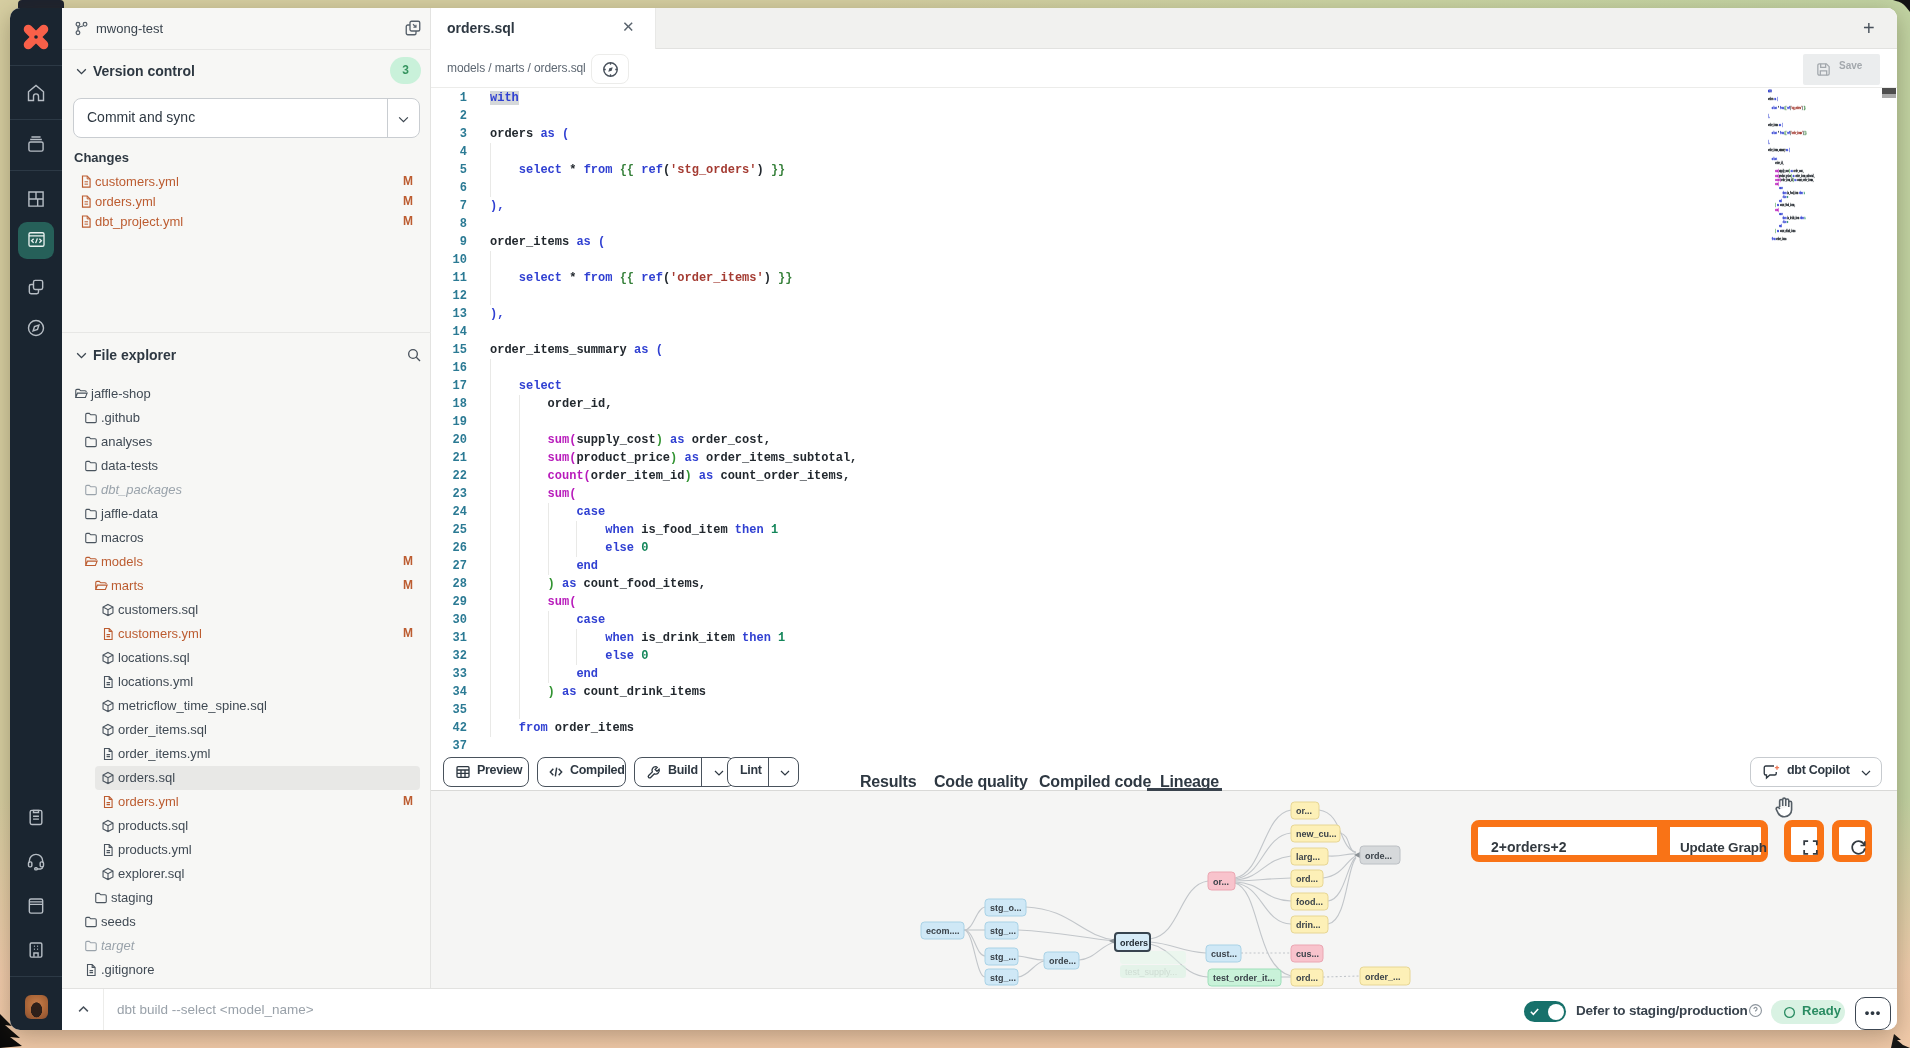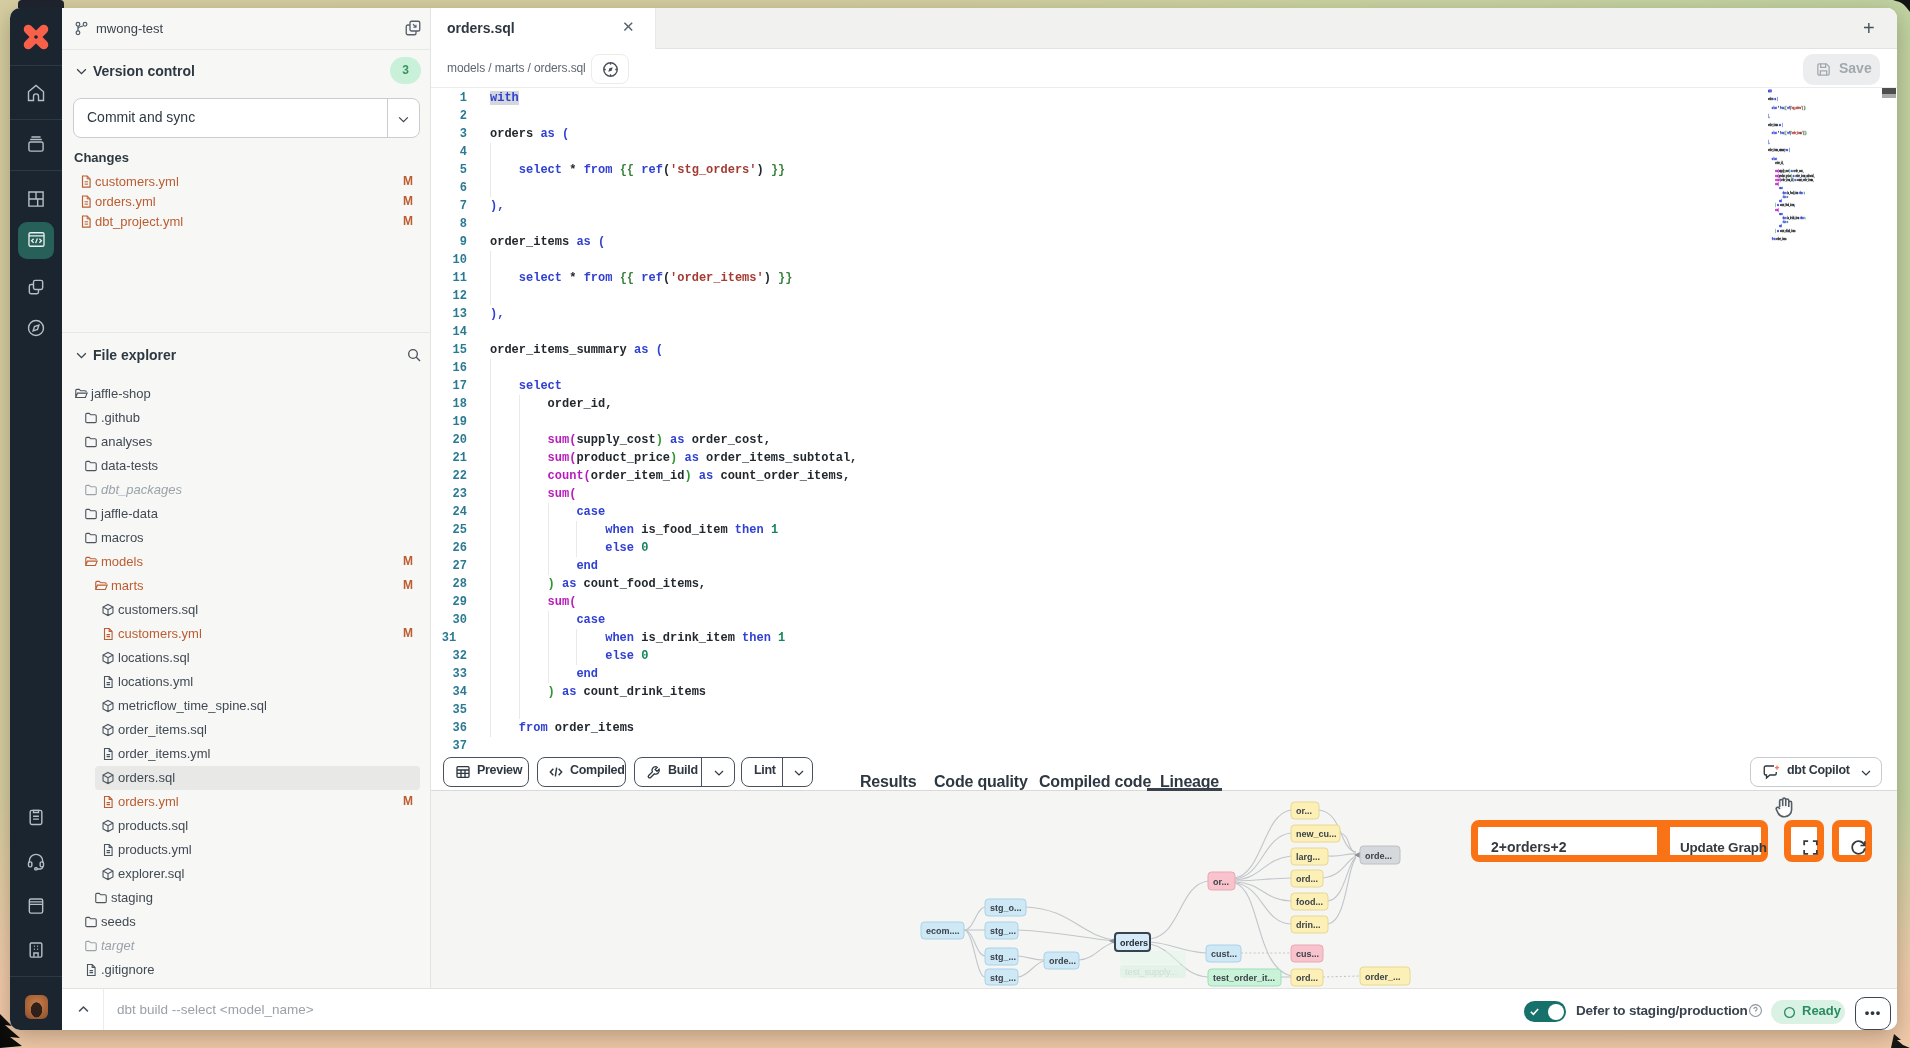--- a/index.html
+++ b/index.html
@@ -47,21 +47,21 @@
   
   #main { position:absolute; left:421px; top:0; width:1466px; height:980px; background:#fff; }
   #tabbar { position:absolute; left:0; top:0; width:1466px; height:41px; background:#f1f1ef; border-bottom:1px solid #e2e2e0; }
   #tab0 { position:absolute; left:0; top:0; width:225px; height:41px; background:#fff; border-right:1px solid #e8e8e6; }
   #tab0 .t { position:absolute; left:16px; top:12px; font-size:14px; font-weight:bold; color:#2e3842; }
   #tab0 .x { position:absolute; left:191px; top:10px; font-size:15px; color:#5a646e; }
   #tabplus { position:absolute; left:1432px; top:9px; font-size:20px; color:#49525c; font-weight:400; }
   #breadcrumb { position:absolute; left:0; top:41px; width:1466px; height:39px; background:#fff; border-bottom:1px solid #ececea; }
   #breadcrumb .path { position:absolute; left:16px; top:12px; font-size:12px; letter-spacing:-0.1px; color:#5d6772; }
   #bc-btn { position:absolute; left:160px; top:5px; width:38px; height:30px; border:1px solid #ececea; border-radius:8px; background:#fff; }
-  #savebtn { position:absolute; left:1372px; top:5px; width:77px; height:31px; background:#ebedee; border-radius:10px; color:#a3a8ad; font-size:14px; font-weight:bold; }
+  #savebtn { position:absolute; left:1372px; top:5px; width:77px; height:31px; background:#ebedee; border-radius:2px; color:#a3a8ad; font-size:10px; font-weight:bold; }
 
   
   #editor { position:absolute; left:0; top:80px; width:1466px; height:662px; background:#fff; overflow:hidden;
     font-family:"Liberation Mono", monospace; font-size:12px; line-height:18px; font-weight:bold; }
   #gutter { position:absolute; left:0; top:1px; width:36px; text-align:right; color:#2b7a94; }
   #code { position:absolute; left:59px; top:1px; white-space:pre; color:#22282e; }
   .k { color:#3040d2; } .f { color:#b81bbb; } .s { color:#a43b32; } .j { color:#38823c; } .n { color:#14865a; } .pg { color:#319331; }
   .sel { background:#d5d8da; }
   .guide { position:absolute; width:1px; background:#e9e9e7; }
   #minimap { position:absolute; left:1337px; top:1px; width:118px; height:200px; overflow:hidden; }
@@ -446,26 +446,26 @@
           <div style="height:18px;">21</div>
           <div style="height:18px;">22</div>
           <div style="height:18px;">23</div>
           <div style="height:18px;">24</div>
           <div style="height:18px;">25</div>
           <div style="height:18px;">26</div>
           <div style="height:18px;">27</div>
           <div style="height:18px;">28</div>
           <div style="height:18px;">29</div>
           <div style="height:18px;">30</div>
-          <div style="height:18px;text-align:center;">31</div>
+          <div style="height:18px;">31</div>
           <div style="height:18px;">32</div>
           <div style="height:18px;">33</div>
           <div style="height:18px;">34</div>
           <div style="height:18px;">35</div>
-          <div style="height:18px;">36</div>
+          <div style="height:18px;">42</div>
           <div style="height:18px;">37</div>
         </div>
       <div id="code"><div style="height:18px;"><span class="sel"><span class="k">with</span></span></div><div style="height:18px;"></div><div style="height:18px;">orders <span class="k">as</span> <span class="k">(</span></div><div style="height:18px;"></div><div style="height:18px;">    <span class="k">select</span> * <span class="k">from</span> <span class="j">{{</span> <span class="k">ref</span>(<span class="s">'stg_orders'</span>) <span class="j">}}</span></div><div style="height:18px;"></div><div style="height:18px;"><span class="k">),</span></div><div style="height:18px;"></div><div style="height:18px;">order_items <span class="k">as</span> <span class="k">(</span></div><div style="height:18px;"></div><div style="height:18px;">    <span class="k">select</span> * <span class="k">from</span> <span class="j">{{</span> <span class="k">ref</span>(<span class="s">'order_items'</span>) <span class="j">}}</span></div><div style="height:18px;"></div><div style="height:18px;"><span class="k">),</span></div><div style="height:18px;"></div><div style="height:18px;">order_items_summary <span class="k">as</span> <span class="k">(</span></div><div style="height:18px;"></div><div style="height:18px;">    <span class="k">select</span></div><div style="height:18px;">        order_id,</div><div style="height:18px;"></div><div style="height:18px;">        <span class="f">sum(</span>supply_cost<span class="pg">)</span> <span class="k">as</span> order_cost,</div><div style="height:18px;">        <span class="f">sum(</span>product_price<span class="pg">)</span> <span class="k">as</span> order_items_subtotal,</div><div style="height:18px;">        <span class="f">count(</span>order_item_id<span class="pg">)</span> <span class="k">as</span> count_order_items,</div><div style="height:18px;">        <span class="f">sum(</span></div><div style="height:18px;">            <span class="k">case</span></div><div style="height:18px;">                <span class="k">when</span> is_food_item <span class="k">then</span> <span class="n">1</span></div><div style="height:18px;">                <span class="k">else</span> <span class="n">0</span></div><div style="height:18px;">            <span class="k">end</span></div><div style="height:18px;">        <span class="pg">)</span> <span class="k">as</span> count_food_items,</div><div style="height:18px;">        <span class="f">sum(</span></div><div style="height:18px;">            <span class="k">case</span></div><div style="height:18px;">                <span class="k">when</span> is_drink_item <span class="k">then</span> <span class="n">1</span></div><div style="height:18px;">                <span class="k">else</span> <span class="n">0</span></div><div style="height:18px;">            <span class="k">end</span></div><div style="height:18px;">        <span class="pg">)</span> <span class="k">as</span> count_drink_items</div><div style="height:18px;"></div><div style="height:18px;">    <span class="k">from</span> order_items</div><div style="height:18px;"></div></div>
       <div id="minimap">
           <div class="inner"><div style="height:18px;"><span class="sel"><span class="k">with</span></span></div><div style="height:18px;"></div><div style="height:18px;">orders <span class="k">as</span> <span class="k">(</span></div><div style="height:18px;"></div><div style="height:18px;">    <span class="k">select</span> * <span class="k">from</span> <span class="j">{{</span> <span class="k">ref</span>(<span class="s">'stg_orders'</span>) <span class="j">}}</span></div><div style="height:18px;"></div><div style="height:18px;"><span class="k">),</span></div><div style="height:18px;"></div><div style="height:18px;">order_items <span class="k">as</span> <span class="k">(</span></div><div style="height:18px;"></div><div style="height:18px;">    <span class="k">select</span> * <span class="k">from</span> <span class="j">{{</span> <span class="k">ref</span>(<span class="s">'order_items'</span>) <span class="j">}}</span></div><div style="height:18px;"></div><div style="height:18px;"><span class="k">),</span></div><div style="height:18px;"></div><div style="height:18px;">order_items_summary <span class="k">as</span> <span class="k">(</span></div><div style="height:18px;"></div><div style="height:18px;">    <span class="k">select</span></div><div style="height:18px;">        order_id,</div><div style="height:18px;"></div><div style="height:18px;">        <span class="f">sum(</span>supply_cost<span class="pg">)</span> <span class="k">as</span> order_cost,</div><div style="height:18px;">        <span class="f">sum(</span>product_price<span class="pg">)</span> <span class="k">as</span> order_items_subtotal,</div><div style="height:18px;">        <span class="f">count(</span>order_item_id<span class="pg">)</span> <span class="k">as</span> count_order_items,</div><div style="height:18px;">        <span class="f">sum(</span></div><div style="height:18px;">            <span class="k">case</span></div><div style="height:18px;">                <span class="k">when</span> is_food_item <span class="k">then</span> <span class="n">1</span></div><div style="height:18px;">                <span class="k">else</span> <span class="n">0</span></div><div style="height:18px;">            <span class="k">end</span></div><div style="height:18px;">        <span class="pg">)</span> <span class="k">as</span> count_food_items,</div><div style="height:18px;">        <span class="f">sum(</span></div><div style="height:18px;">            <span class="k">case</span></div><div style="height:18px;">                <span class="k">when</span> is_drink_item <span class="k">then</span> <span class="n">1</span></div><div style="height:18px;">                <span class="k">else</span> <span class="n">0</span></div><div style="height:18px;">            <span class="k">end</span></div><div style="height:18px;">        <span class="pg">)</span> <span class="k">as</span> count_drink_items</div><div style="height:18px;"></div><div style="height:18px;">    <span class="k">from</span> order_items</div><div style="height:18px;"></div></div>
         </div>
       <div style="position:absolute;left:1451px;top:0px;width:14px;height:6px;background:#4e4e4e;"></div>
       <div style="position:absolute;left:1451px;top:6px;width:14px;height:4px;background:#a9a9a9;"></div>
     </div>
 
@@ -486,21 +486,21 @@
       <div class="tbtn" style="left:203px;width:101px;">
         <svg style="position:absolute;left:11px;top:6px;" width="16" height="16" viewBox="0 0 24 24" fill="none" stroke="#2e3842" stroke-width="2">
           <path d="M14.5 4 a5.5 5.5 0 0 0 -5 7.8 L4 17.3 a2.1 2.1 0 0 0 3 3 L12.5 14.8 a5.5 5.5 0 0 0 7.2 -6.9 l-3.2 3.2 -2.8 -2.8 3.2 -3.2 A5.5 5.5 0 0 0 14.5 4 Z"></path>
         </svg>
         <span style="position:absolute;left:33px;top:5px;">Build</span>
         <div style="position:absolute;right:32px;top:0;width:1px;height:28px;background:#49525c;"></div>
         <svg style="position:absolute;right:9px;top:9px;" width="12" height="12" viewBox="0 0 24 24" fill="none" stroke="#2e3842" stroke-width="2.4">
             <path d="M4 8 L12 16 L20 8"></path>
           </svg>
       </div>
-      <div class="tbtn" style="left:310px;width:72px;">
+      <div class="tbtn" style="left:296px;width:72px;">
         <span style="position:absolute;left:12px;top:5px;">Lint</span>
         <div style="position:absolute;right:29px;top:0;width:1px;height:28px;background:#49525c;"></div>
         <svg style="position:absolute;right:7px;top:9px;" width="12" height="12" viewBox="0 0 24 24" fill="none" stroke="#2e3842" stroke-width="2.4">
             <path d="M4 8 L12 16 L20 8"></path>
           </svg>
       </div>
       <span class="ttab" style="left:429px;">Results</span>
       <span class="ttab" style="left:503px;">Code quality</span>
       <span class="ttab" style="left:608px;">Compiled code</span>
       <span class="ttab" style="left:729px;">Lineage</span>

